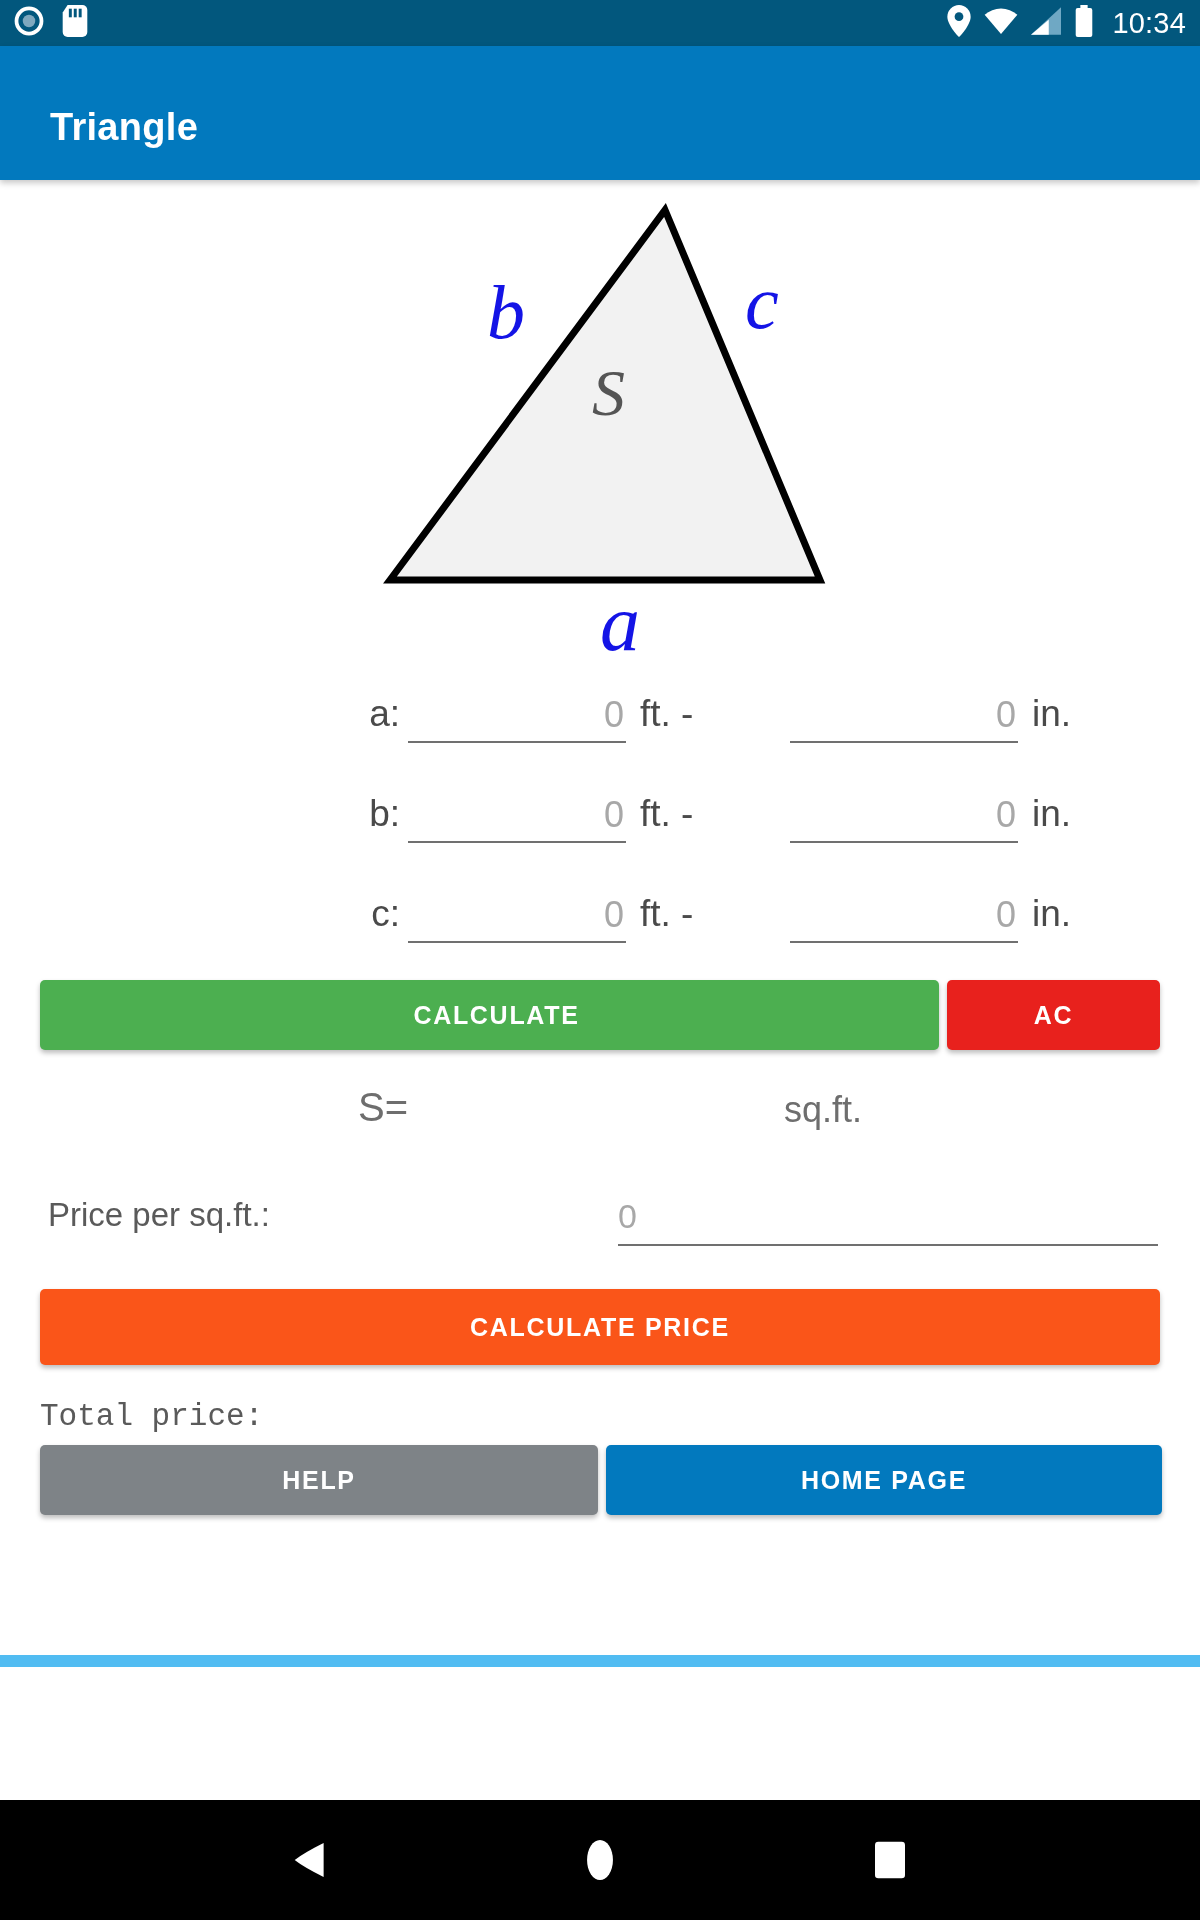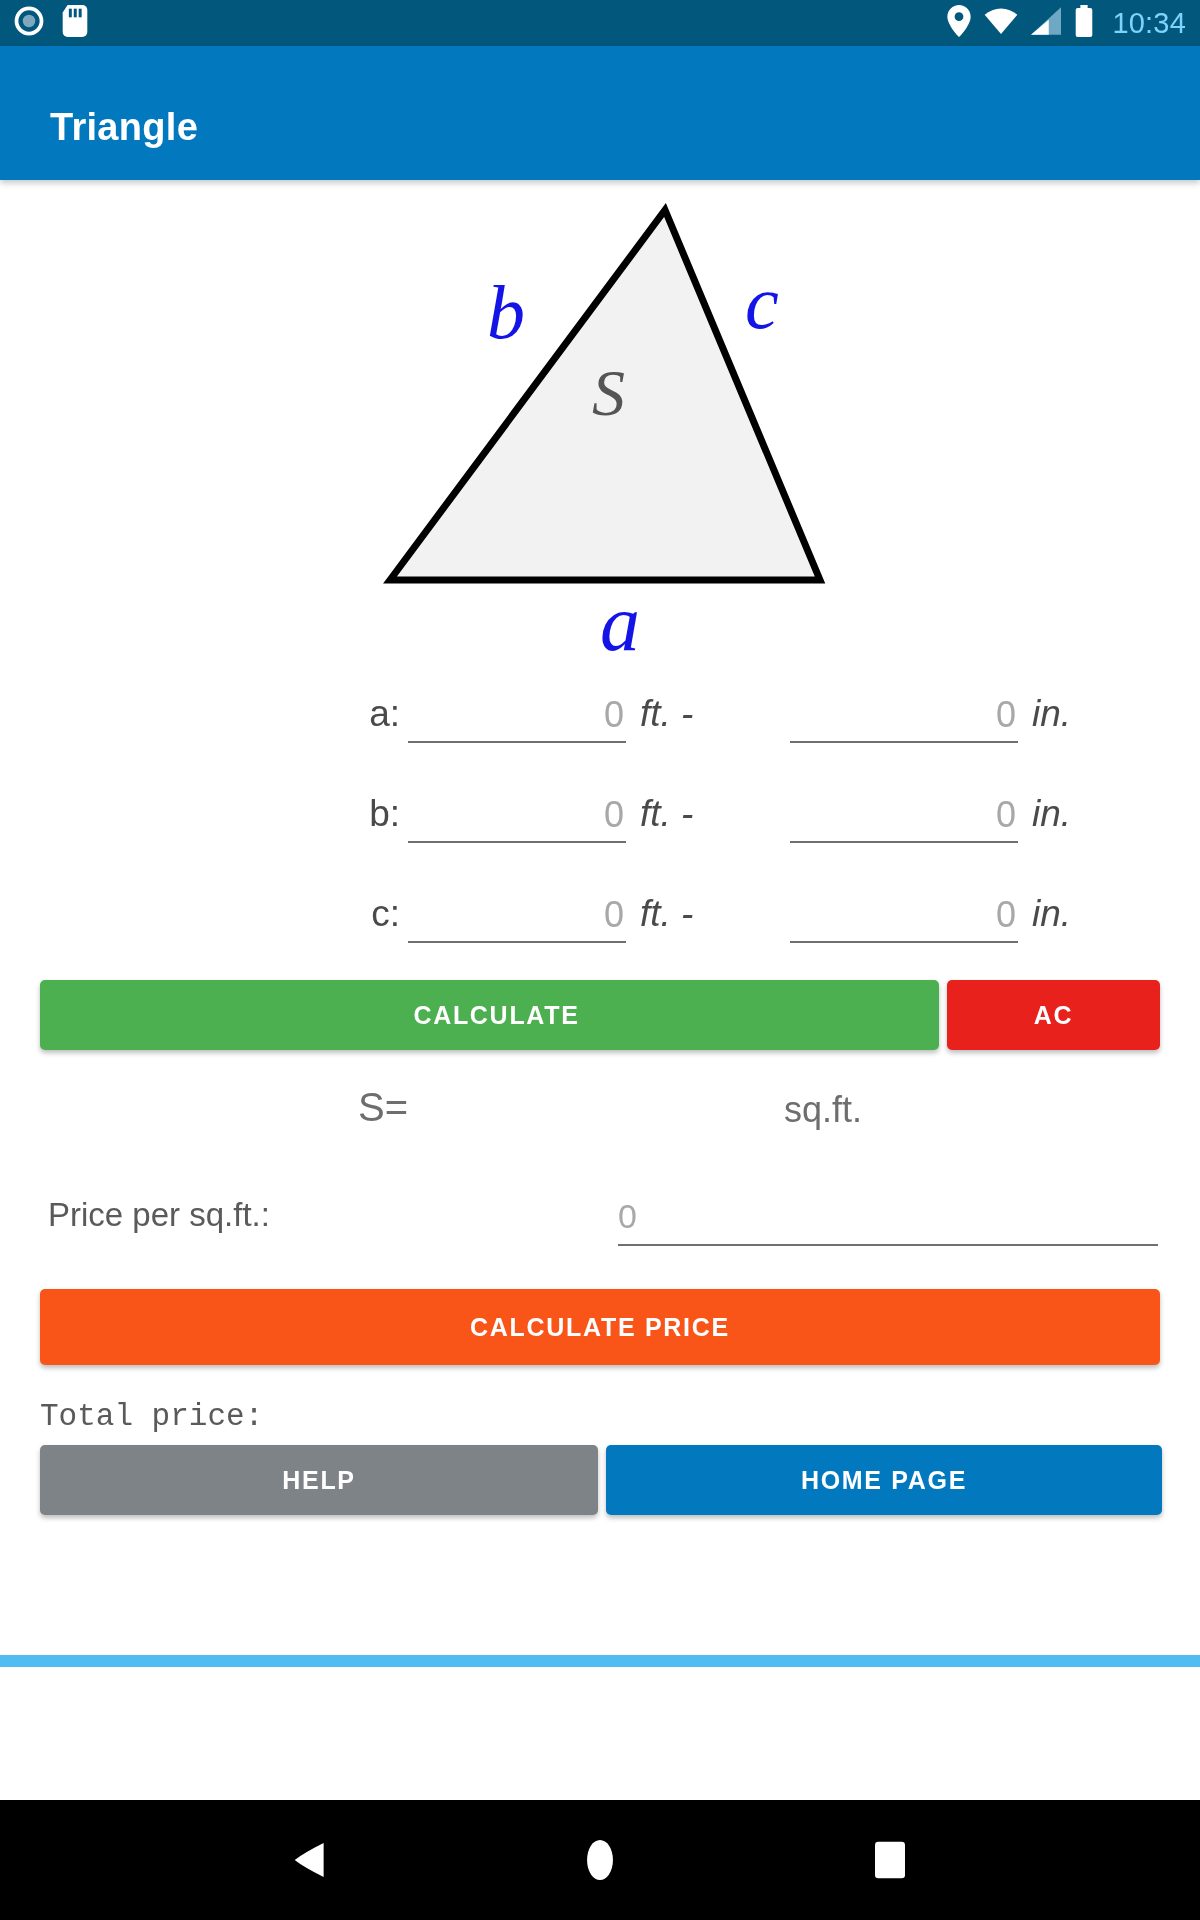--- a/index.html
+++ b/index.html
@@ -28,21 +28,21 @@
     padding: 0 14px;
   }
   .status-left { display: flex; align-items: center; gap: 18px; }
   .status-right {
     margin-left: auto;
     display: flex;
     align-items: center;
     gap: 13px;
   }
   .status-time {
-    color: #7dd3fc;
+    color: #ffffff;
     font-size: 29px;
     letter-spacing: 0.2px;
     margin-left: 5px;
   }
   .sicon { display: block; }
 
   
   .app-bar {
     position: absolute;
     top: 46px; left: 0;
@@ -116,21 +116,20 @@
     color: #3c3c3c;
     padding: 0 2px 0 0;
   }
   .field input::placeholder { color: #a8a8a8; opacity: 1; }
   .unit {
     position: absolute;
     top: 8px;
     font-size: 37px;
     color: #4a4a4a;
     white-space: nowrap;
-    font-style: italic;
   }
   .unit-ft { left: 640px; }
   .unit-in { left: 1032px; }
 
   
   .btn-row-1 {
     position: absolute;
     top: 800px; left: 0;
     width: 1200px;
     height: 70px;

